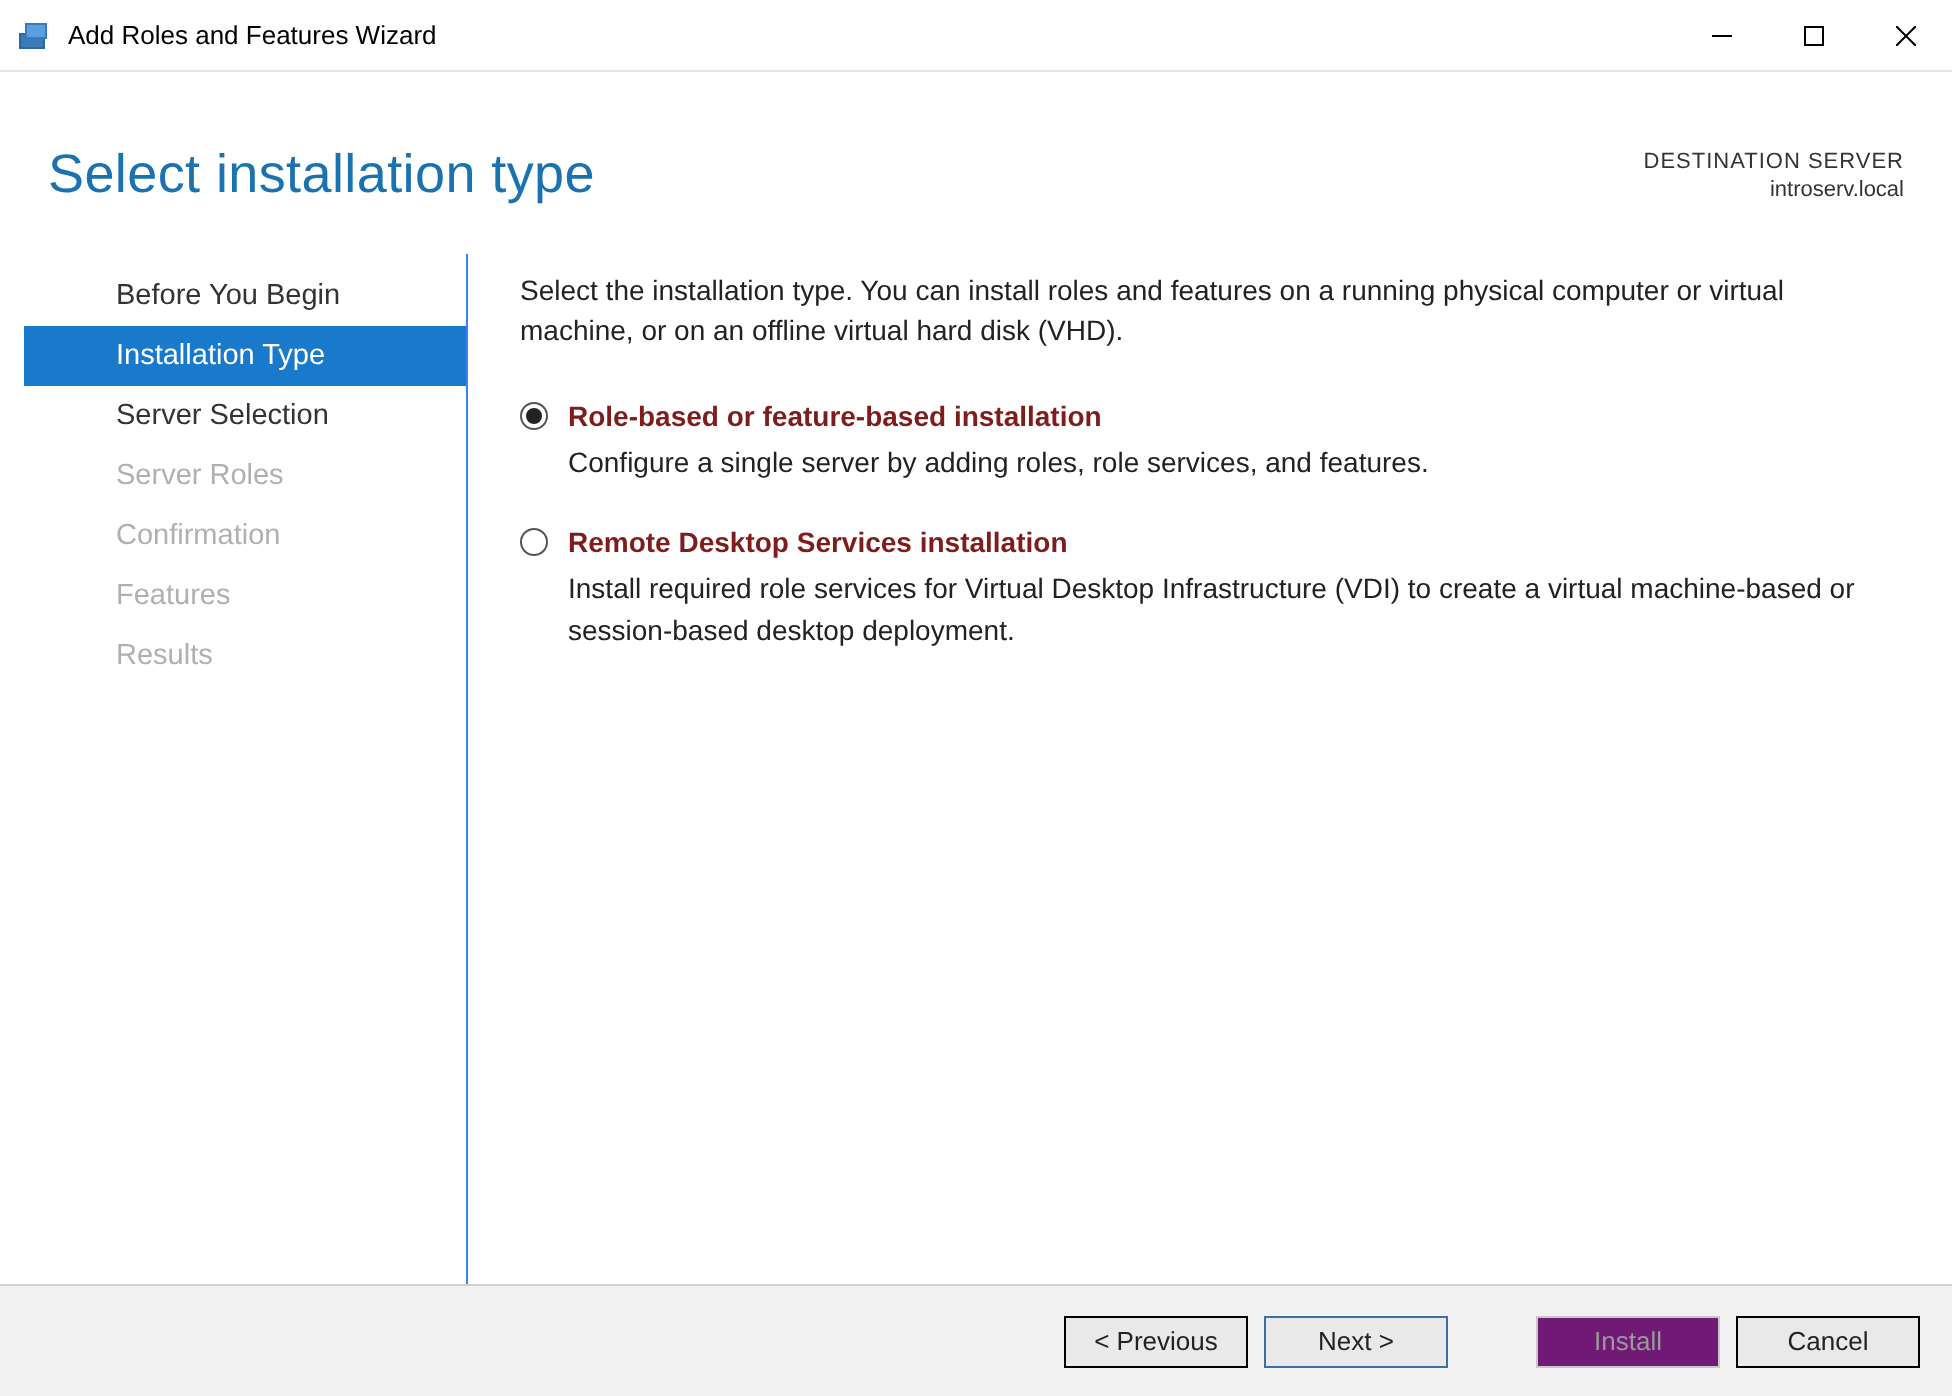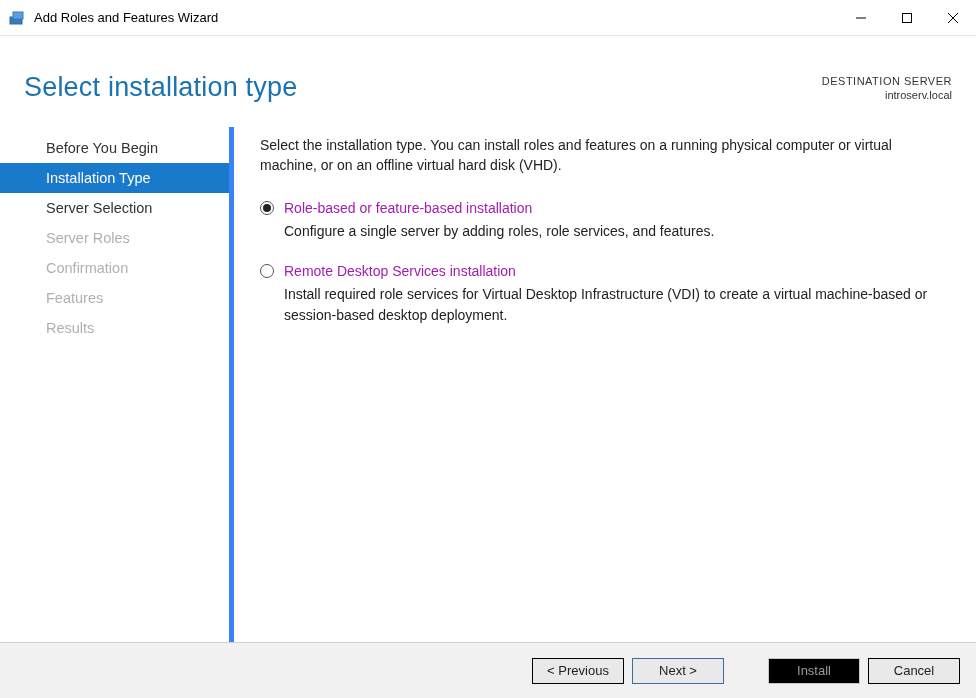--- a/index.html
+++ b/index.html
@@ -62,22 +62,22 @@
     .dest-name { font-size: 11px; margin-top: 2px; }
     .main {
       display: flex;
       flex: 1;
       padding: 0 24px 0 0;
       overflow: hidden;
     }
     .sidebar {
       width: 234px;
       padding-top: 6px;
-      padding-left: 20px;
-      border-right: 5px solid #3b82f6;
+      padding-left: 32px;
+      border-right: 1px solid #3b82f6;
       position: relative;
     }
     .sidebar-inner { margin-left: -20px; }
     .step {
       padding: 5px 0 5px 46px;
       font-size: 14.5px;
       color: #333;
       cursor: pointer;
       line-height: 20px;
     }
@@ -96,21 +96,21 @@
     .radio {
       width: 14px; height: 14px; border-radius: 50%;
       border: 1px solid #555; display: inline-block;
       position: relative; background: #fff;
     }
     .radio.checked::after {
       content: ""; position: absolute; top: 2px; left: 2px;
       width: 8px; height: 8px; border-radius: 50%; background: #222;
     }
     .opt-text { flex: 1; }
-    .opt-title { font-weight: 400; font-size: 14px; color: #a21caf; margin-bottom: 3px; }
+    .opt-title { font-weight: 700; font-size: 14px; color: #7f1d1d; margin-bottom: 3px; }
     .opt-desc { font-size: 14px; color: #222; }
     .footer {
       height: 56px;
       border-top: 1px solid #d0d0d0;
       background: #f1f1f1;
       display: flex;
       align-items: center;
       justify-content: flex-end;
       gap: 8px;
       padding: 0 16px;
@@ -118,21 +118,21 @@
     .btn {
       min-width: 92px;
       height: 26px;
       background: #e9e9e9;
       border: 1px solid #000000;
       font-size: 13px;
       color: #222;
       cursor: pointer;
       padding: 0 12px;
     }
-    .btn.disabled { color: #9a9a9a; border-color: #c8c8c8; background: #000000; cursor: default; }
+    .btn.disabled { color: #9a9a9a; border-color: #c8c8c8; background: #701a75; cursor: default; }
     .btn.primary { border-color: #3a6fa0; }
     .gap { width: 28px; }
   </style>
 </head>
 <body>
 
 <div class="titlebar">
   <span class="titlebar-icon">
     <svg width="16" height="16" viewBox="0 0 16 16">
       <rect x="1" y="7" width="12" height="7" fill="#3a7ab8" stroke="#2a6aa8"></rect>

